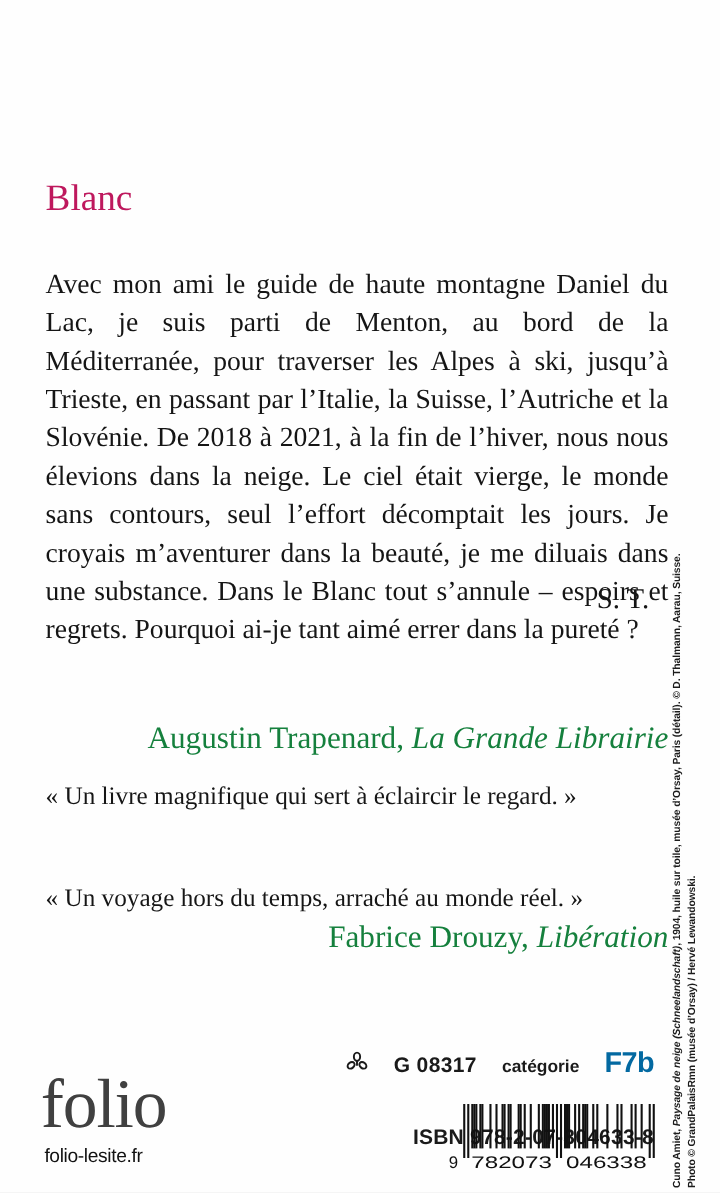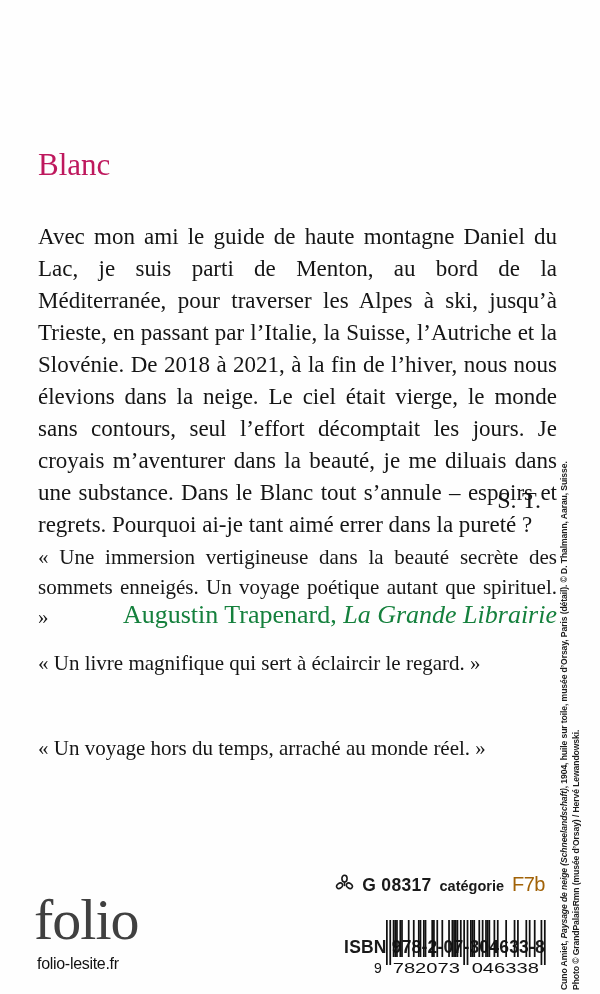--- a/index.html
+++ b/index.html
@@ -59,28 +59,28 @@
   }
   #folio-site{
     position:absolute;left:37px;top:955px;
     font-family:"Liberation Sans", sans-serif;
     font-weight:normal;font-size:16px;color:#121212;
     letter-spacing:-0.3px;
   }
   
   #catalog-line{
     position:absolute;right:55px;top:872px;
-    display:flex;align-items:baseline;gap:8px;
+    display:flex;align-items:baseline;gap:21px;
     font-family:"Liberation Sans", sans-serif;
     color:#1a1a1a;white-space:nowrap;
   }
   #catalog-line .emblem{position:relative;top:2px;}
   #catalog-code{font-size:17.5px;font-weight:bold;letter-spacing:0.3px;}
   #catalog-cat-label{font-size:14.5px;font-weight:bold;}
-  #catalog-cat{font-size:20px;font-weight:normal;color:#a16207;letter-spacing:-0.5px;}
+  #catalog-cat{font-size:24px;font-weight:bold;color:#0369a1;letter-spacing:-0.5px;}
   #isbn-line{
     position:absolute;right:55px;top:926px;
     font-family:"Liberation Sans", sans-serif;
     font-weight:bold;font-size:17.5px;color:#1a1a1a;
     letter-spacing:0.2px;white-space:nowrap;margin-top:11px;
   }
   #barcode{position:absolute;right:52px;top:920px;}
   
   #credits-wrap{
     position:absolute;left:558px;top:388px;
@@ -100,26 +100,26 @@
 </head>
 <body>
 
 <div id="cover">
 
   <div id="title">Blanc</div>
 
   <div id="synopsis">Avec mon ami le guide de haute montagne Daniel du Lac, je suis parti de Menton, au bord de la Méditerranée, pour traverser les Alpes à ski, jusqu’à Trieste, en passant par l’Italie, la Suisse, l’Autriche et la Slovénie. De 2018 à 2021, à la fin de l’hiver, nous nous élevions dans la neige. Le ciel était vierge, le monde sans contours, seul l’effort décomptait les jours. Je croyais m’aventurer dans la beauté, je me diluais dans une substance. Dans le Blanc tout s’annule – espoirs et regrets. Pourquoi ai-je tant aimé errer dans la pureté ?</div>
   <div id="signature">S. T.</div>
 
-  <div id="quote-1" class="quote">« Une immersion vertigineuse dans la beauté secrète des sommets enneigés. Un voyage poétique autant que spirituel. »</div>
   <div id="attr-1" class="attribution"><span>Augustin Trapenard, </span><span class="src">La Grande Librairie</span><span></span></div>
 
   <div id="quote-2" class="quote">« Un livre magnifique qui sert à éclaircir le regard. »</div>
 
   <div id="quote-3" class="quote">« Un voyage hors du temps, arraché au monde réel. »</div>
+  <div id="attr-3" class="attribution"><span>Fabrice Drouzy, </span><span class="src">Libération</span><span></span></div>
 
   <div id="folio-logo">folio</div>
   <div id="folio-site">folio-lesite.fr</div>
 
   <div id="catalog-line">
     <span class="emblem">
       <svg width="19" height="19" viewBox="0 0 19 19">
         <g fill="none" stroke="#1a1a1a" stroke-width="1.6" stroke-linecap="round">
           <ellipse cx="9.5" cy="4.6" rx="2.6" ry="3.4"></ellipse>
           <ellipse cx="4.6" cy="11.8" rx="3.2" ry="2.4" transform="rotate(-38 4.6 11.8)"></ellipse>

